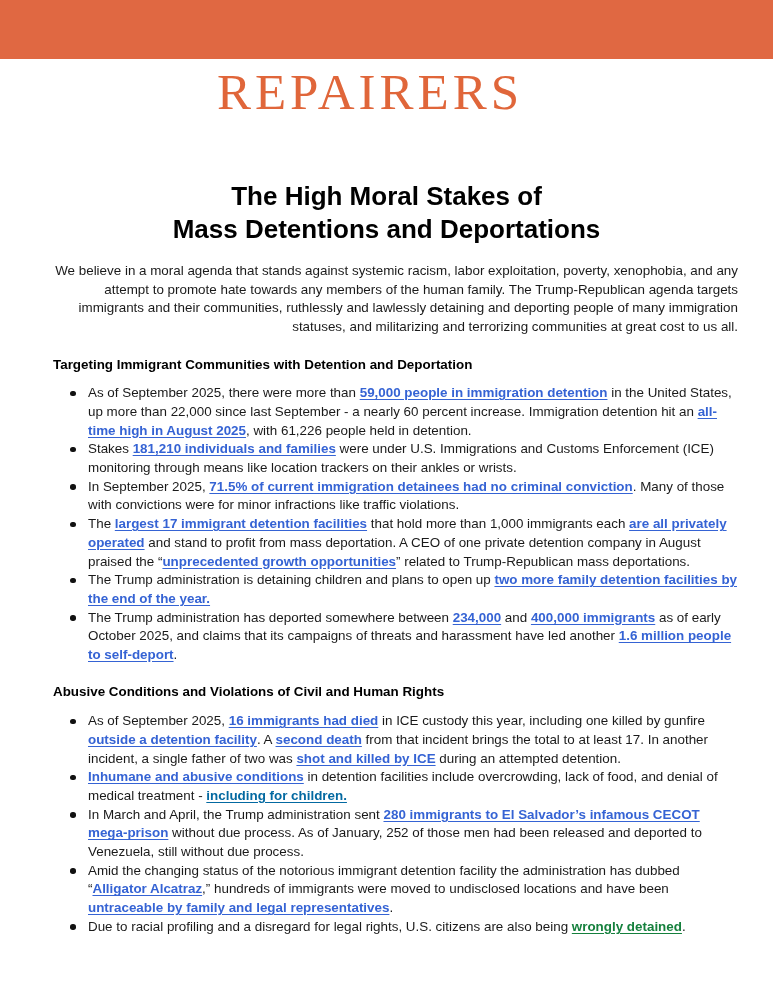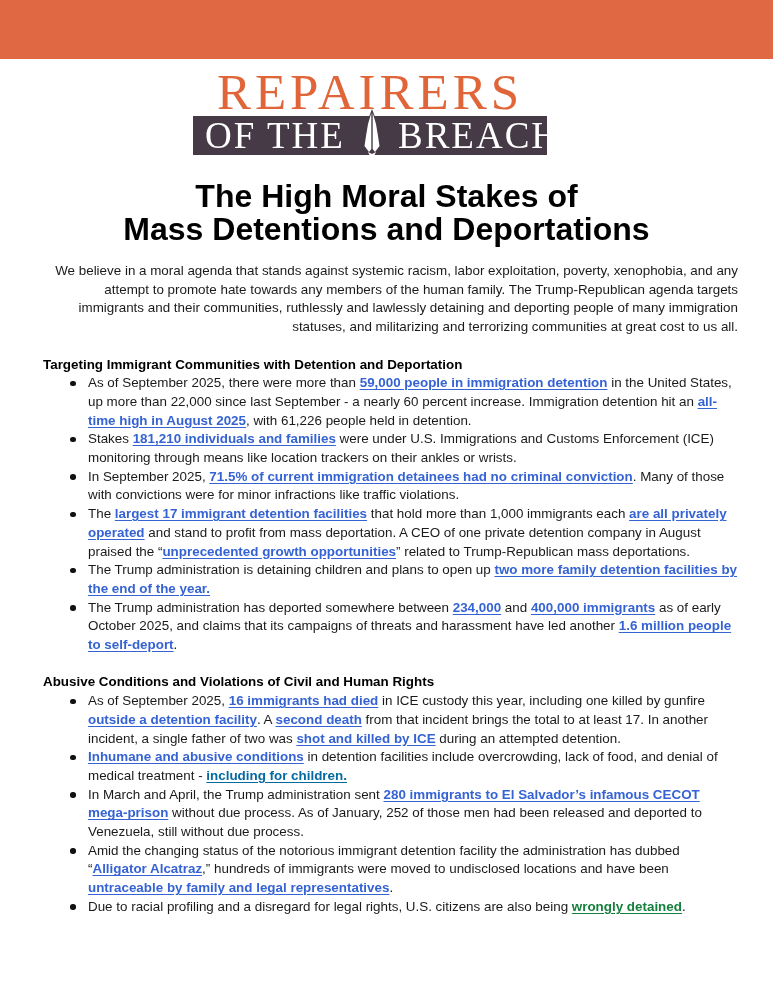--- a/index.html
+++ b/index.html
@@ -68,40 +68,40 @@
     width: 26px;
     height: 48px;
   }
   .title {
     position: absolute;
     left: 0;
     top: 180px;
     width: 773px;
     text-align: center;
     font-weight: bold;
-    font-size: 32px;
+    font-size: 26px;
     line-height: 33px;
     color: #000;
   }
   .content {
     position: absolute;
     left: 43px;
     top: 262px;
     width: 695px;
     font-size: 13.4px;
     line-height: 18.7px;
   }
   .intro {
     margin: 0 0 18.7px 0;
     text-align: right;
   }
   .section-heading {
     font-weight: bold;
     color: #000;
-    margin: 0;
+    margin: 10px;
   }
   ul.bullets {
     list-style: none;
     margin: 0 0 18.7px 0;
     padding: 0;
   }
   ul.bullets li {
     position: relative;
     padding-left: 45px;
   }
@@ -121,30 +121,20 @@
     font-weight: bold;
   }
 </style>
 </head>
 <body>
 
 <div class="top-bar"></div>
 
 <div class="logo">
   <div class="logo-top">REPAIRERS</div>
-  <div class="logo-box">
-    <span class="logo-box-text logo-left">OF THE</span>
-    <svg class="hands" viewBox="0 0 26 48">
-      <path d="M13 1 L8 14 L5 28 L3 40 L9 47 L13 44 L17 47 L23 40 L21 28 L18 14 Z" fill="#453a45"></path>
-      <path d="M12.3 5 L9 16 L7 28 L5.5 38 L10 44 L12.3 41 Z" fill="#ffffff"></path>
-      <path d="M13.7 5 L17 16 L19 28 L20.5 38 L16 44 L13.7 41 Z" fill="#ffffff"></path>
-      <path d="M9 44 L11 48 L15 48 L17 44 L13 46 Z" fill="#ffffff"></path>
-    </svg>
-    <span class="logo-box-text logo-right">BREACH</span>
-  </div>
 </div>
 
 <div class="title">
   <div>The High Moral Stakes of</div>
   <div>Mass Detentions and Deportations</div>
 </div>
 
 <div class="content">
   <p class="intro">We believe in a moral agenda that stands against systemic racism, labor exploitation, poverty, xenophobia, and any attempt to promote hate towards any members of the human family. The Trump-Republican agenda targets immigrants and their communities, ruthlessly and lawlessly detaining and deporting people of many immigration statuses, and militarizing and terrorizing communities at great cost to us all.</p>
   <div id="sections">

